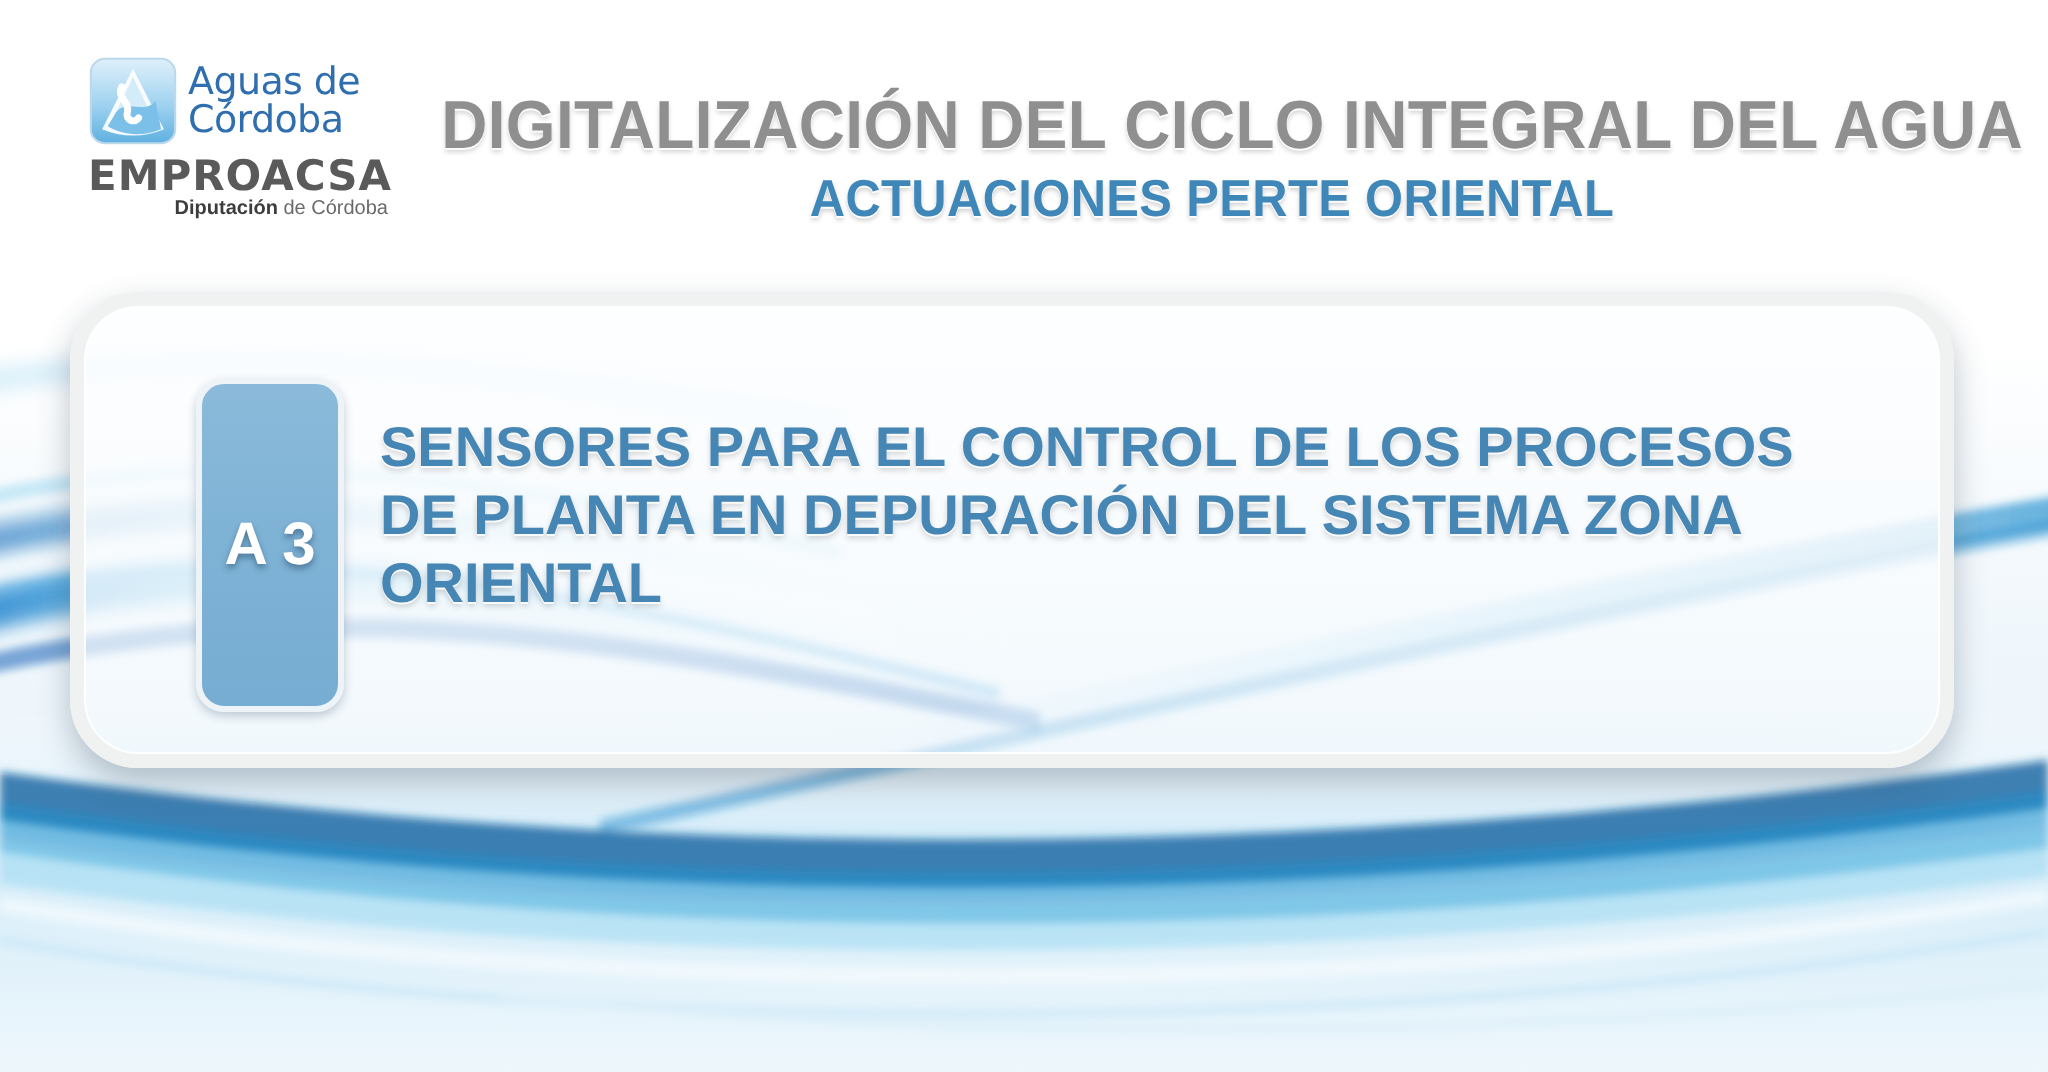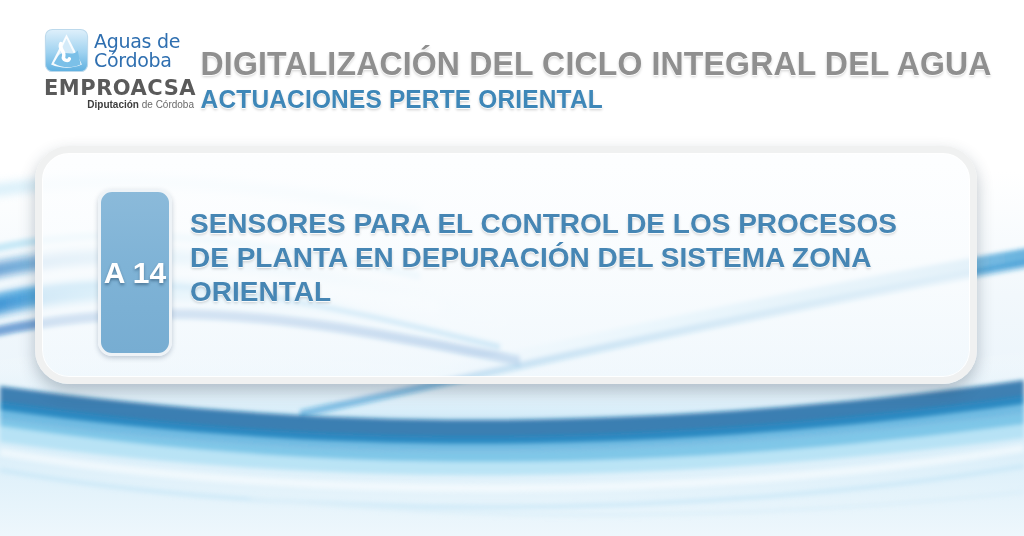--- a/index.html
+++ b/index.html
@@ -30,21 +30,21 @@
     font-size:19px;color:#2f6fb0;letter-spacing:-0.3px;white-space:nowrap;
   }
   .emproacsa{margin-top:5px;text-align:right;}
   .emproacsa .emp{
     font-family:"DejaVu Sans", sans-serif;font-weight:bold;font-size:21px;
     color:#5a5a5a;letter-spacing:0.5px;line-height:1;
   }
   .emproacsa .dip{font-size:10px;color:#6a6a6a;margin-top:1px;line-height:1;}
   .emproacsa .dip b{color:#3d3d3d;font-weight:bold;}
 
-  .titles{position:absolute;left:176px;top:44px;width:820px;text-align:left;}
+  .titles{position:absolute;left:196px;top:44px;width:820px;text-align:center;}
   .title-1{
     font-family:"Liberation Sans", sans-serif;font-weight:bold;
     font-size:34px;line-height:38px;color:#8f8f8f;
     letter-spacing:0.2px;transform:scaleX(0.94);transform-origin:center;
     text-shadow:0 1px 0 rgba(255,255,255,.9), 0 2px 3px rgba(0,0,0,.18);
     white-space:nowrap;
   }
   .title-2{
     font-family:"Liberation Sans", sans-serif;font-weight:bold;
     font-size:26px;line-height:30px;color:#3e87b8;margin-top:2px;
@@ -204,21 +204,21 @@
     </div>
 
     <div class="titles">
       <div class="title-1">DIGITALIZACIÓN DEL CICLO INTEGRAL DEL AGUA</div>
       <div class="title-2">ACTUACIONES PERTE ORIENTAL</div>
     </div>
   </div>
 
   <div class="card">
     <div class="badge">
-      <span>A 14</span>
+      <span>A 3</span>
     </div>
     <div class="card-heading">SENSORES PARA EL CONTROL DE LOS PROCESOS DE PLANTA EN DEPURACIÓN DEL SISTEMA ZONA ORIENTAL</div>
   </div>
 
   <div class="footer">
 
     
     
 
     

